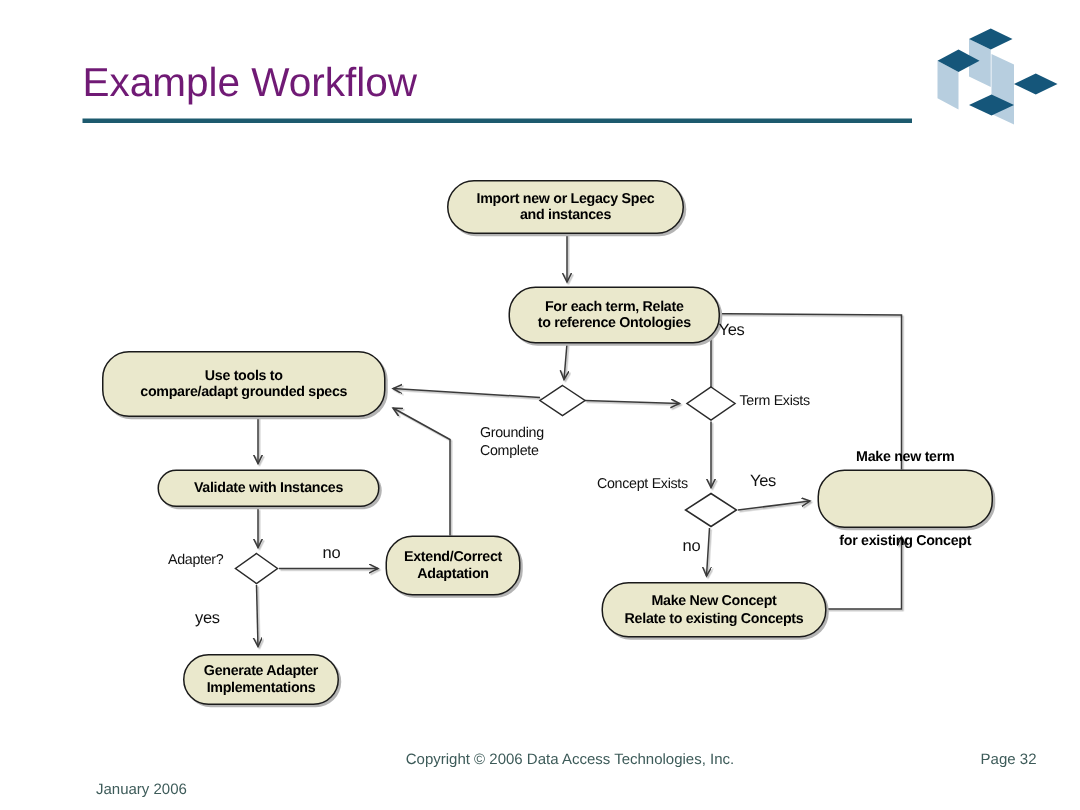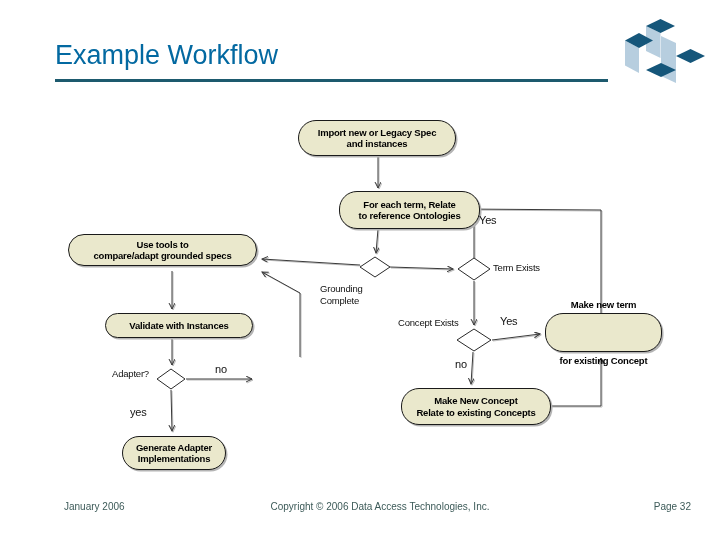--- a/index.html
+++ b/index.html
@@ -1,36 +1,36 @@
 <!DOCTYPE html>
 <html><head>
 <meta charset="utf-8">
 <style>
   html,body{margin:0;padding:0;background:#fff;}
   .slide{position:relative;width:720px;height:540px;background:#ffffff;overflow:hidden;
          font-family:"Liberation Sans",sans-serif;}
   
-  .title{position:absolute;left:55px;top:40px;font-size:27px;color:#0369a1;letter-spacing:0;}
+  .title{position:absolute;left:55px;top:40px;font-size:27px;color:#701a75;letter-spacing:0;}
   .title-rule{position:absolute;left:55px;top:79px;width:553px;height:3px;background:#1d5a6e;}
   
   .logo{position:absolute;left:618px;top:6px;width:90px;height:82px;}
   
   .node{position:absolute;background:#eae8cc;border:1.2px solid #1a1a1a;border-radius:18px;
         display:flex;flex-direction:column;align-items:center;justify-content:center;
         font-size:9.5px;font-weight:bold;color:#000;line-height:1.18;letter-spacing:-0.2px;
         text-align:center;box-shadow:1.5px 1.5px 0 #b4b4b4;box-sizing:border-box;}
   
   .dlabel{position:absolute;font-size:9.5px;color:#111;line-height:1.25;letter-spacing:-0.2px;}
   .elabel{position:absolute;font-size:11px;color:#111;letter-spacing:-0.2px;}
   
   .wires{position:absolute;left:0;top:0;width:720px;height:540px;pointer-events:none;}
   .edges{filter:drop-shadow(1.2px 1.2px 0 #bcbcbc);}
   
   .footer{position:absolute;left:0;top:501px;width:720px;font-size:10px;color:#3d5b59;}
-  .footer .f-left{position:absolute;left:64px;}
+  .footer .f-left{position:absolute;left:64px;margin-top:20px;}
   .footer .f-center{position:absolute;left:0;width:720px;text-align:center;margin-left:20px;}
   .footer .f-right{position:absolute;right:29px;padding-left:10px;}
 </style>
 </head>
 <body>
 
 <div class="slide">
 
   <div class="title">Example Workflow</div>
   <div class="title-rule"></div>
@@ -81,26 +81,30 @@
   </svg>
 
   <div class="node" style="left:298px;top:120px;width:158px;height:36px;">
     <span>Import new or Legacy Spec</span>
     <span>and instances</span>
   </div>
   <div class="node" style="left:312px;top:191px;width:141px;height:38px;margin-left:27px;">
     <span>For each term, Relate</span>
     <span>to reference Ontologies</span>
   </div>
-  <div class="node" style="left:68px;top:234px;width:189px;height:32px;text-align:center;">
+  <div class="node" style="left:68px;top:234px;width:189px;height:44px;text-align:center;">
     <span>Use tools to</span>
     <span>compare/adapt grounded specs</span>
   </div>
   <div class="node" style="left:105px;top:313px;width:148px;height:25px;">
     <span>Validate with Instances</span>
+  </div>
+  <div class="node" style="left:257px;top:357px;width:90px;height:40px;">
+    <span>Extend/Correct</span>
+    <span>Adaptation</span>
   </div>
   <div class="node" style="left:545px;top:313px;width:117px;height:39px;gap:45px;">
     <span>Make new term</span>
     <span>for existing Concept</span>
   </div>
   <div class="node" style="left:401px;top:388px;width:150px;height:37px;">
     <span>Make New Concept</span>
     <span>Relate to existing Concepts</span>
   </div>
   <div class="node" style="left:122px;top:436px;width:104px;height:34px;">

